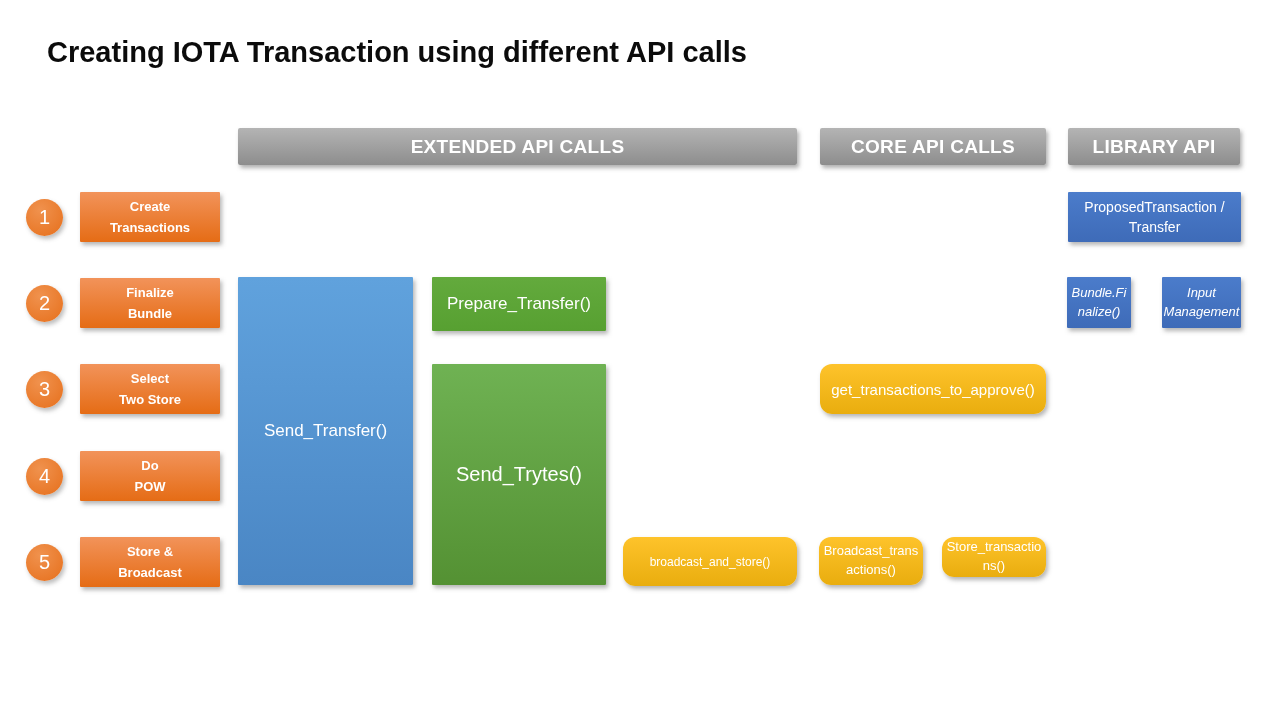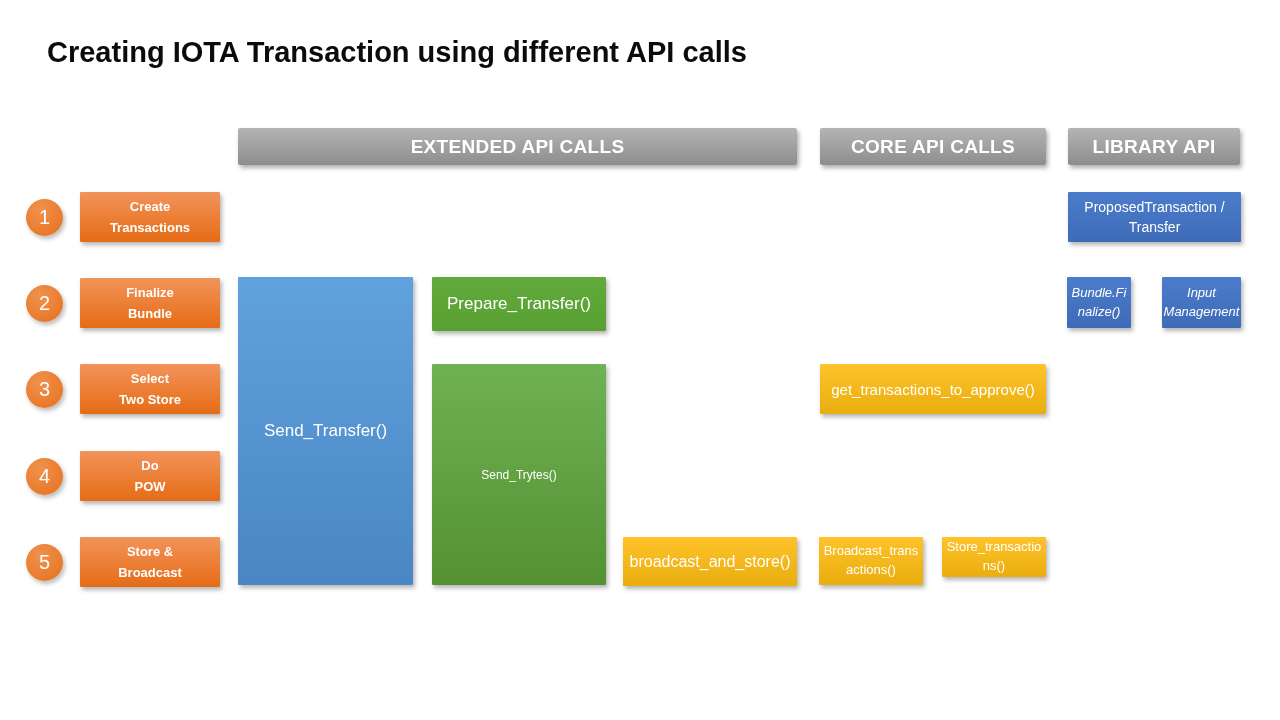--- a/index.html
+++ b/index.html
@@ -23,27 +23,27 @@
     display:flex;align-items:center;justify-content:center;text-align:center;
     color:#ffffff;border-radius:1px;
     box-shadow:2px 3px 4px rgba(110,110,110,0.5);
     padding:4px 4px;
   }
   .orange{
     background:linear-gradient(#f2935a,#e56c15);
     font-weight:bold;font-size:13px;line-height:1.65;
   }
   .blue-x{ background:linear-gradient(#60a2dd,#4a86c4); font-size:17px; }
-  .green{  background:linear-gradient(#6fb253,#549133); font-size:12px; }
+  .green{  background:linear-gradient(#6fb253,#549133); font-size:20px; }
   .green-sm{ background:linear-gradient(#63aa3d,#57a031); font-size:17px; }
   .yellow{ background:linear-gradient(#fec féré,#e9ad0e); }
-  .yellow{ background:linear-gradient(#fec32b,#e9ad0e); }
+  .yellow{ background:linear-gradient(#fec32b,#e9ad0e);border-radius:12px; }
   .y-md{ font-size:15px; }
   .y-lg{ font-size:21px; }
-  .y-sm{ font-size:16px;text-align:right; }
+  .y-sm{ font-size:12px;text-align:right; }
   .y-xs{ font-size:13px; line-height:1.45; }
   .blue-lib{ background:linear-gradient(#4b7ccb,#3e6bb8); }
   .lib-main{ font-size:14px; line-height:1.45; }
   .lib-sm{ font-size:13px; font-style:italic; line-height:1.45; }
   .wrap-hard{ word-break:break-all; }
   .circle{
     position:absolute;left:26px;width:37px;height:37px;border-radius:50%;
     background:radial-gradient(circle at 38% 30%,#f0924e,#e66f1b);
     color:#fff;font-size:20px;
     display:flex;align-items:center;justify-content:center;

